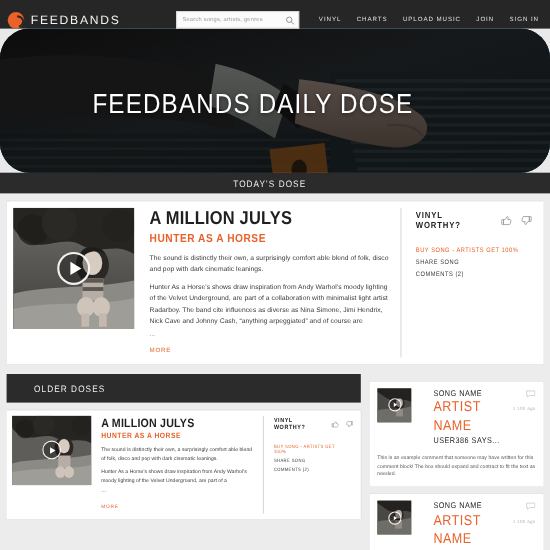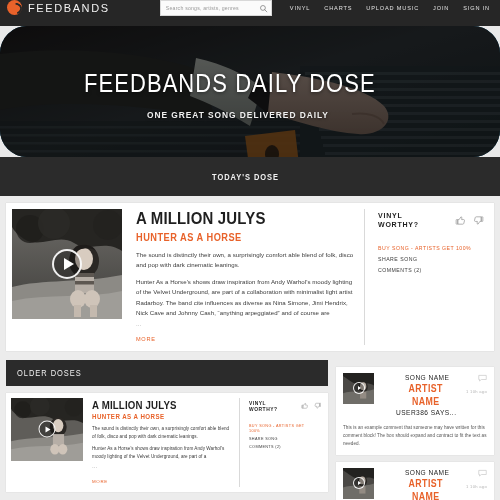--- a/index.html
+++ b/index.html
@@ -17,21 +17,21 @@
     transform-origin: left center;
     display: inline-block;
   }
 
   
   #topnav {
     position: relative;
     height: 26px;
     background: #262626;
     display: flex;
-    align-items: flex-start;
+    align-items: flex-end;
     padding: 0 8px 0 7px;
     z-index: 10;
   }
   #logo-wrap { display: flex; align-items: center; gap: 6px; }
   .logo-mark {
     width: 15px; height: 15px; border-radius: 50%;
     background: #e8622a;
     position: relative;
     flex: 0 0 auto;
   }
@@ -123,23 +123,23 @@
     color: #f0f0f0;
     font-size: 9.5px;
     letter-spacing: 1.1px;
     margin-top: 13px;
     font-weight: 700;
     text-shadow: 0 1px 3px rgba(0,0,0,.5);
   }
 
   
   #todays-dose-bar {
-    height: 39px;
+    height: 19px;
     background: #2b2b2b;
-    display: flex; align-items: center; justify-content: center; font-weight: bold;
+    display: flex; align-items: center; justify-content: center;
   }
   #todays-dose-bar .bar-label {
     color: #f0f0f0;
     font-size: 8.5px;
     letter-spacing: 1.1px;
   }
 
   
   #body-area { background: #ececec; padding: 7px 6px 0 6px; }
 
@@ -241,21 +241,21 @@
     gap: 8px;
     margin-top: 9px;
   }
   #left-col { flex: 1 1 auto; min-width: 0; }
   #right-col { width: 158px; flex: 0 0 auto; }
 
   .dark-head {
     height: 26px;
     background: #2b2b2b;
     display: flex; align-items: center;
-    padding-left: 11px;
+    padding-left: 25px;
   }
   .dark-head .bar-label {
     color: #f0f0f0;
     font-size: 8.5px;
     letter-spacing: 1.1px;
   }
 
   
   .dose-row {
     background: #fff;
@@ -289,26 +289,26 @@
     box-shadow: 0 0 1px rgba(0,0,0,.15);
   }
   .comment-top { display: flex; }
   .comment-art {
     width: 31px; height: 31px;
     position: relative; flex: 0 0 auto;
     overflow: hidden; background: #6d6a66;
   }
   .comment-art .play-btn.small { width: 12px; height: 12px; border-width: 1.2px; }
   .comment-art .play-btn.small .play-tri { border-width: 2.3px 0 2.3px 3.9px; margin-left: 1.5px; }
-  .comment-meta { padding-left: 20px; flex: 1 1 auto; min-width: 0; text-align: center; }
+  .comment-meta { padding-left: 20px; flex: 1 1 auto; min-width: 0; }
   .comment-meta .c-song {
     font-size: 7.5px; color: #1f1f1f; letter-spacing: .5px; line-height: 1.25;
   }
   .comment-meta .c-artist {
-    font-size: 10px; color: #e8622a; letter-spacing: .5px; line-height: 1.3; font-weight: 700;
+    font-size: 13px; color: #e8622a; letter-spacing: .5px; line-height: 1.3; font-weight: 400;
   }
   .comment-meta .c-user {
     font-size: 7.5px; color: #1f1f1f; letter-spacing: .5px; line-height: 1.3;
   }
   .comment-right {
     margin-left: auto; text-align: right;
     display: flex; flex-direction: column; align-items: flex-end;
     padding-top: 1px;
   }
   .bubble-icon { width: 9px; height: 8px; }
@@ -405,21 +405,20 @@
 
     <path d="M258 50 C268 56 276 62 282 68 L272 92 C264 84 256 78 248 72 Z" fill="#1b1b1b"></path>
 
     <path d="M272 46 C322 52 366 62 384 80 C396 94 382 110 358 108 C330 106 296 96 268 86 Z" fill="url(#skin)"></path>
     <path d="M352 88 C368 86 380 90 384 98" stroke="#7d6354" stroke-width="2" fill="none" opacity=".6"></path>
     <rect width="500" height="147" fill="#000" opacity="0.30"></rect>
   </svg>
   <div id="hero-overlay"></div>
   <div id="hero-text">
     <div id="hero-title"><span class="cond">FEEDBANDS DAILY DOSE</span></div>
-    <div id="hero-sub"><span class="cond">ONE GREAT SONG DELIVERED DAILY</span></div>
   </div>
 </div>
 
 <div id="todays-dose-bar">
   <span class="bar-label cond">TODAY'S DOSE</span>
 </div>
 
 <div id="body-area">
 
   <div id="featured-card">

